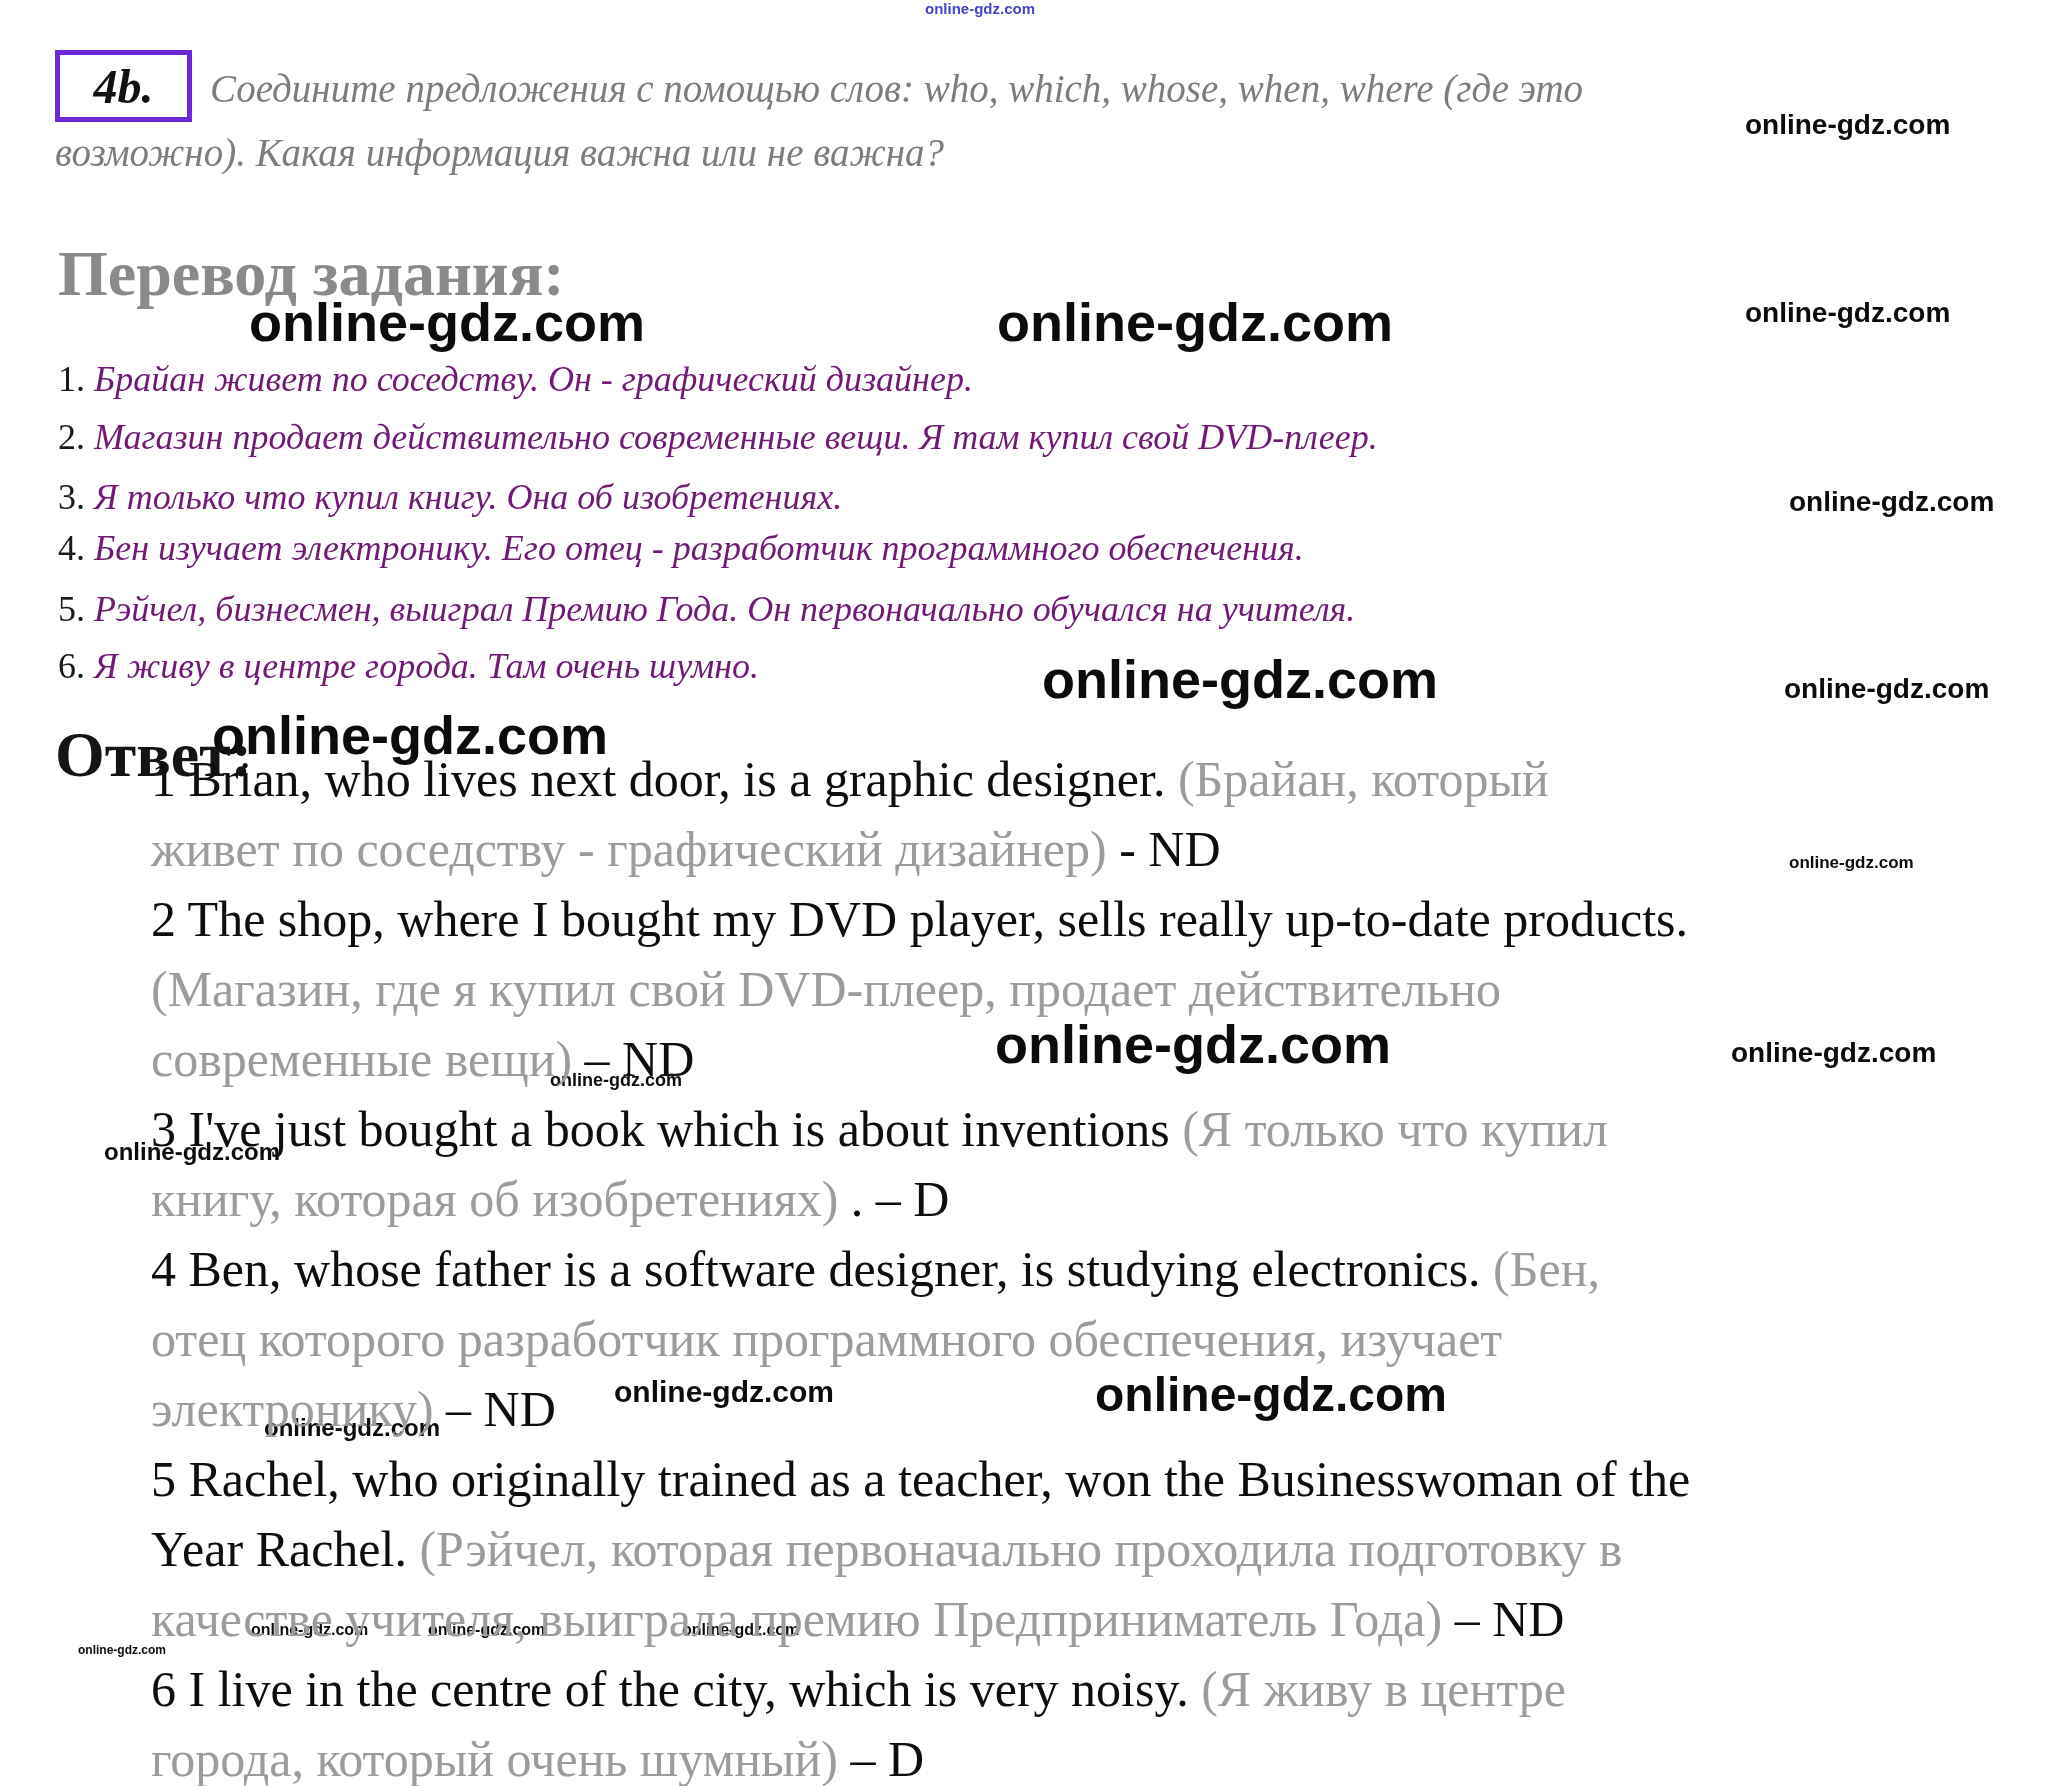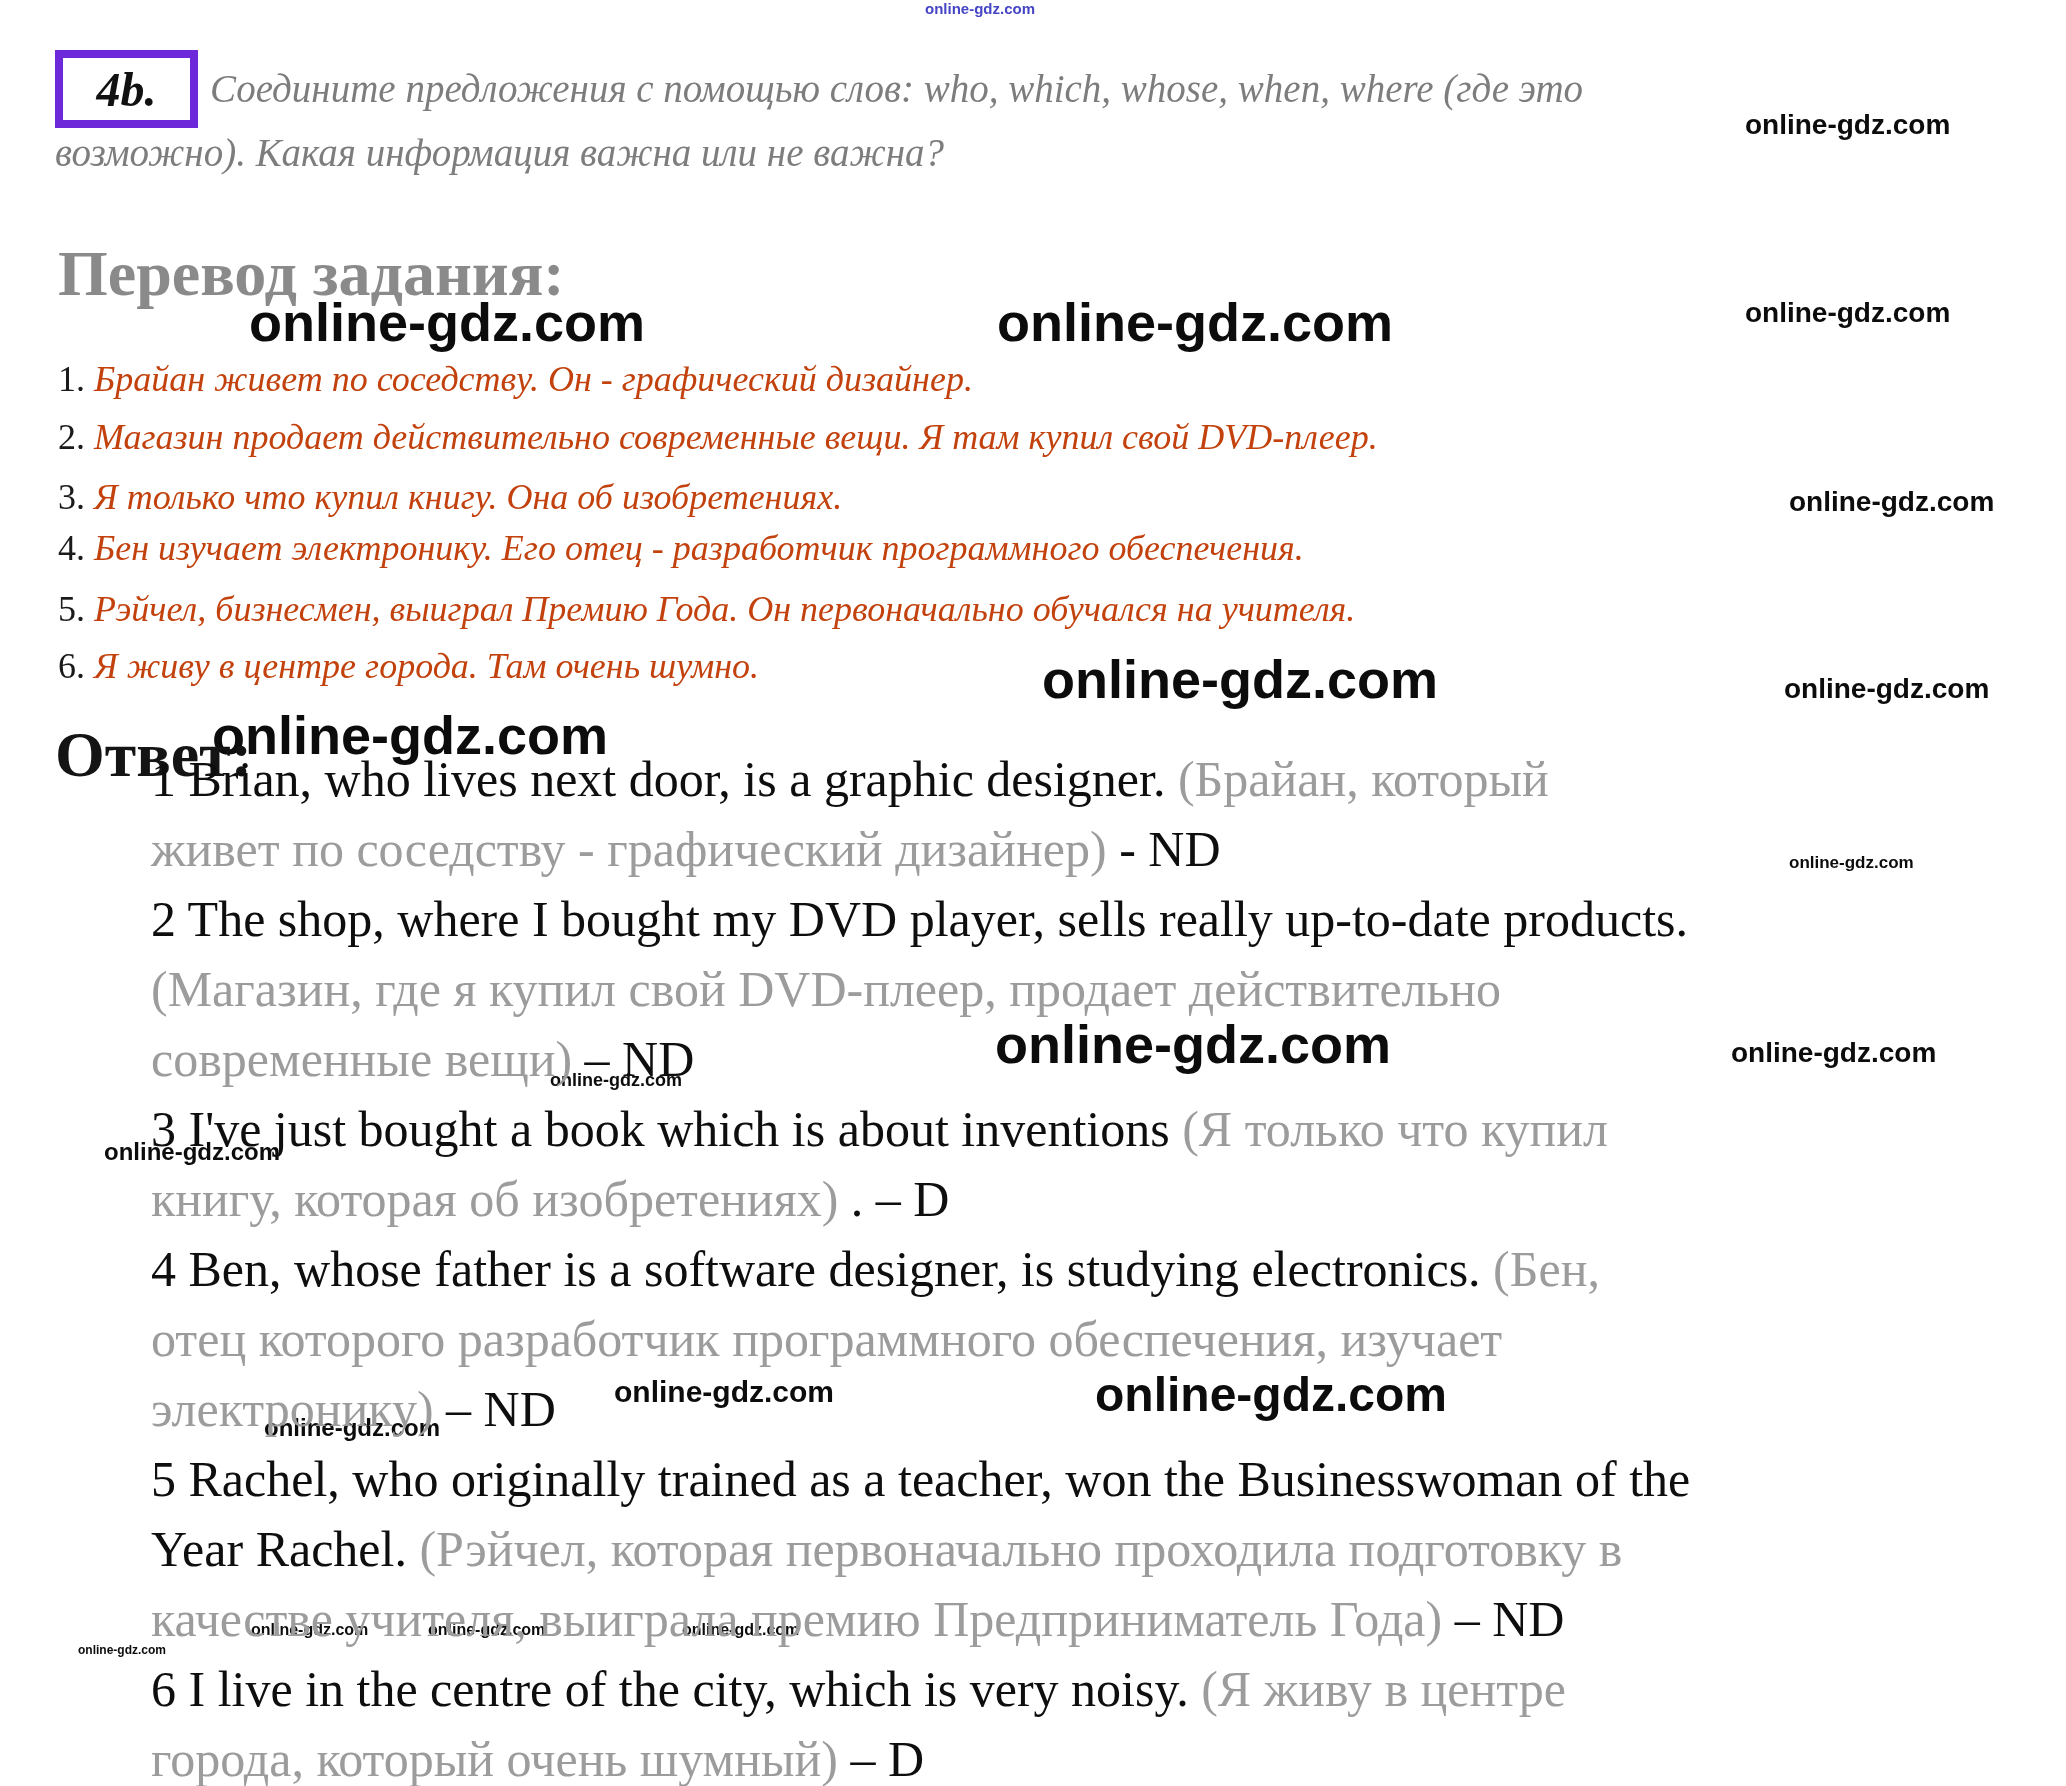--- a/index.html
+++ b/index.html
@@ -9,30 +9,30 @@
   }
   .line{position:absolute; white-space:nowrap;}
   .wm{
     position:absolute; white-space:nowrap;
     font-family:"Liberation Sans",sans-serif; font-weight:700; color:#0c0c0c;
     line-height:1;
   }
   .wm-blue{color:#4545c6;}
   .task-box{
     position:absolute; left:55px; top:50px; width:127px; height:62px;
-    border:8px solid #6d28d9; display:flex; align-items:center; justify-content:center;
+    border:5px solid #6d28d9; display:flex; align-items:center; justify-content:center;
     font-weight:700; font-style:italic; font-size:48px; color:#111;
   }
   .hdr{font-style:italic; font-size:39px; color:#7d7d7d;}
   .sec-label{font-weight:700; font-size:64px;}
   .lbl-gray{color:#8a8a8a;}
   .lbl-black{color:#141414;}
   .item{font-size:36px;}
   .item-num{color:#1a1a1a; font-style:normal;}
-  .item-text{color:#c2410c; font-style:italic;}
+  .item-text{color:#701a75; font-style:italic;}
   #answer-lines{
     position:absolute; left:151px; top:744px; width:1891px;
     font-size:50px; color:#0e0e0e;
   }
   .ans-line{height:70px; line-height:70px; white-space:nowrap;}
   .seg-black{color:#0e0e0e;}
   .seg-gray{color:#9c9c9c;}
 </style>
 </head>
 <body>

